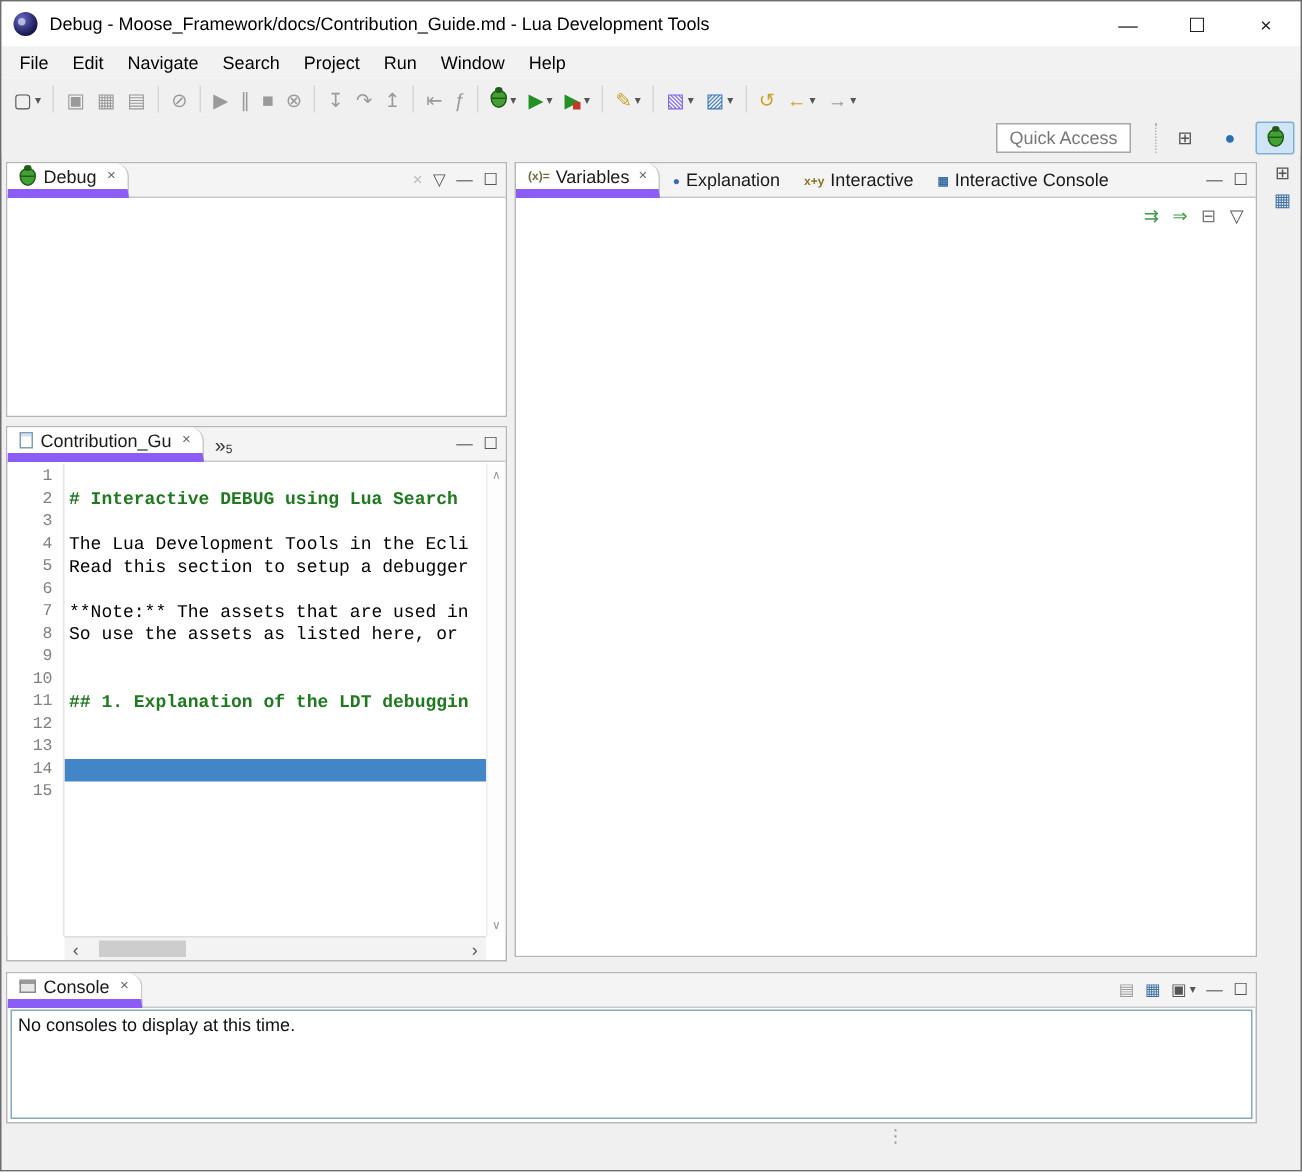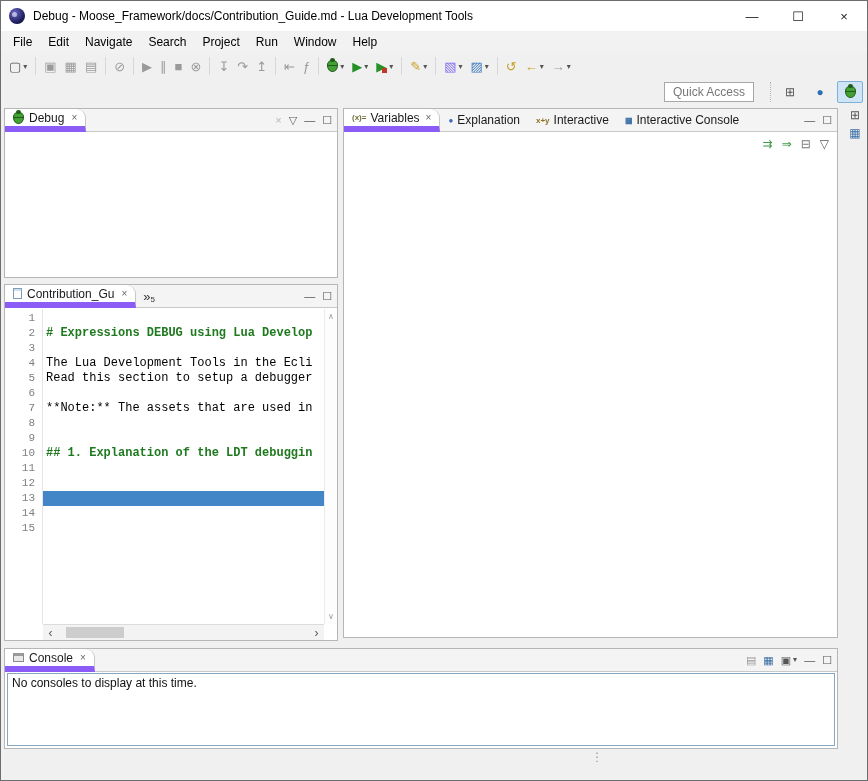--- a/index.html
+++ b/index.html
@@ -322,26 +322,27 @@
           <div class="ln">9</div>
           <div class="ln">10</div>
           <div class="ln">11</div>
           <div class="ln">12</div>
           <div class="ln">13</div>
           <div class="ln">14</div>
           <div class="ln">15</div>
         </div>
       <div class="code-area" id="code-area">
           <div class="code-line plain"></div>
-          <div class="code-line heading"># Expressions DEBUG using Lua Develop</div>
+          <div class="code-line heading"># Interactive DEBUG using Lua Search</div>
           <div class="code-line plain"></div>
           <div class="code-line plain">The Lua Development Tools in the Ecli</div>
           <div class="code-line plain">Read this section to setup a debugger</div>
           <div class="code-line plain"></div>
           <div class="code-line plain">**Note:** The assets that are used in</div>
+          <div class="code-line plain">So use the assets as listed here, or </div>
           <div class="code-line plain"></div>
           <div class="code-line plain"></div>
           <div class="code-line heading">## 1. Explanation of the LDT debuggin</div>
           <div class="code-line plain"></div>
           <div class="code-line plain"></div>
           <div class="code-line selected"></div>
         </div>
       <div class="vscroll">
         <span>∧</span>
         <span>∨</span>

